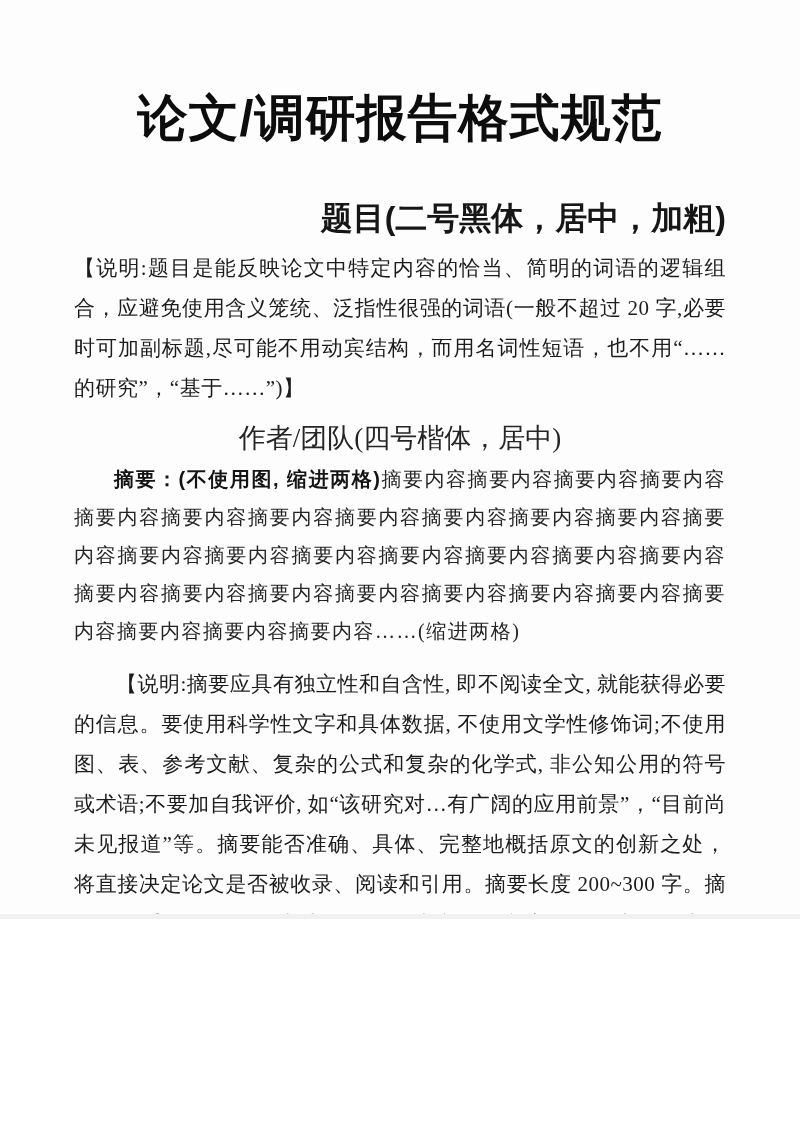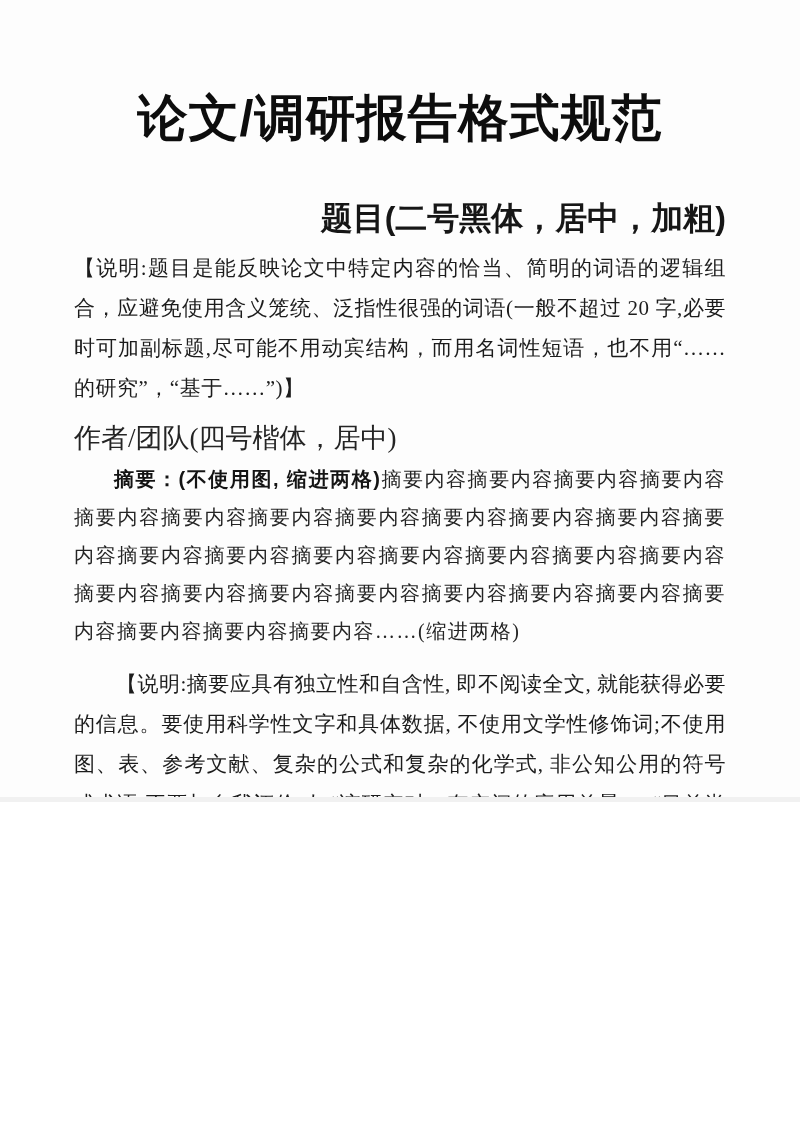--- a/index.html
+++ b/index.html
@@ -3,21 +3,21 @@
 <meta charset="utf-8">
 <style>
   html, body {
     margin: 0;
     padding: 0;
     background: #ffffff;
   }
   .page {
     position: relative;
     width: 800px;
-    height: 802px;
+    height: 919px;
     background: #fdfdfd;
     overflow: hidden;
     color: #1c1c1c;
     font-family: "Liberation Serif", "DejaVu Serif", serif;
   }
   .content {
     width: 652px;
     margin: 0 auto;
   }
   .main-title {
@@ -47,21 +47,21 @@
     letter-spacing: 0.5px;
     text-align: justify;
     text-justify: inter-character;
   }
   .note.indented {
     margin-top: 14px;
     text-indent: 2em;
   }
   .author-line {
     margin: 8px 0 0 0;
-    text-align: left;
+    text-align: center;
     font-size: 27px;
     line-height: 44px;
     color: #222222;
   }
   .abstract-para {
     margin: 0;
     font-size: 20px;
     line-height: 38px;
     letter-spacing: 1.5px;
     text-indent: 2em;

